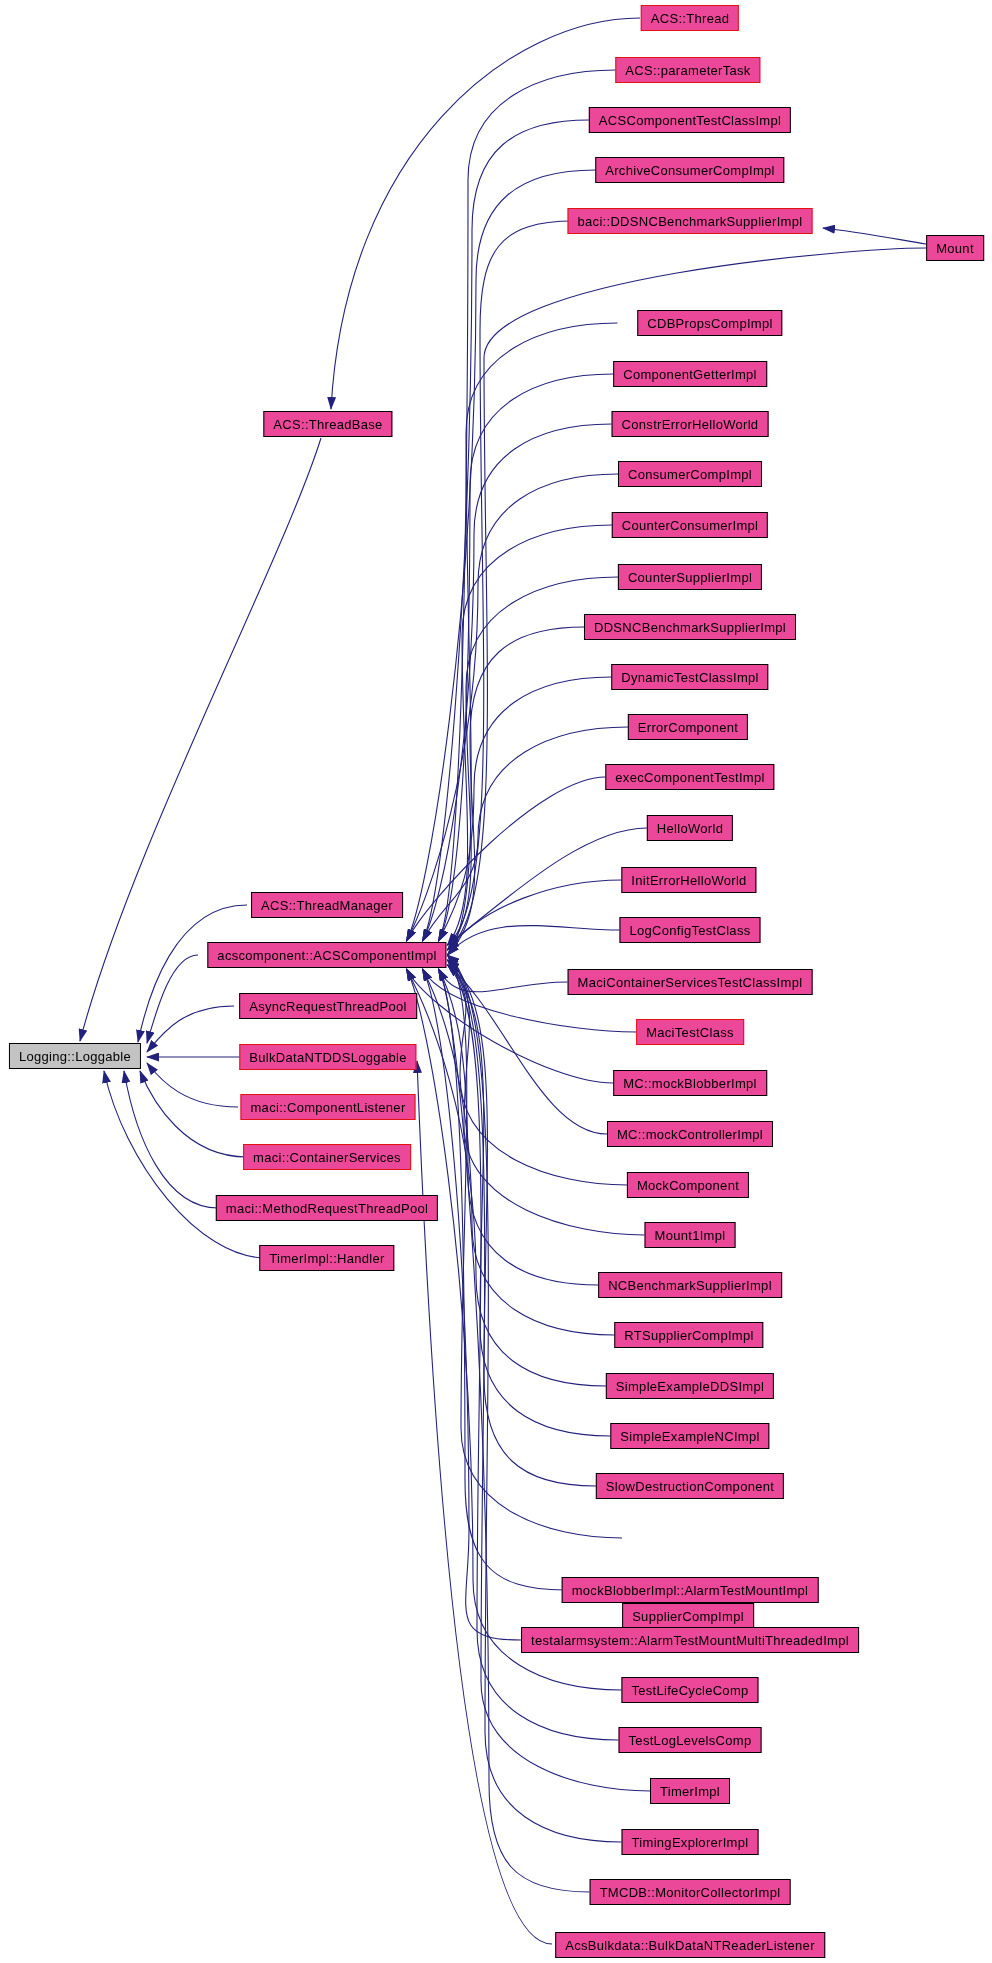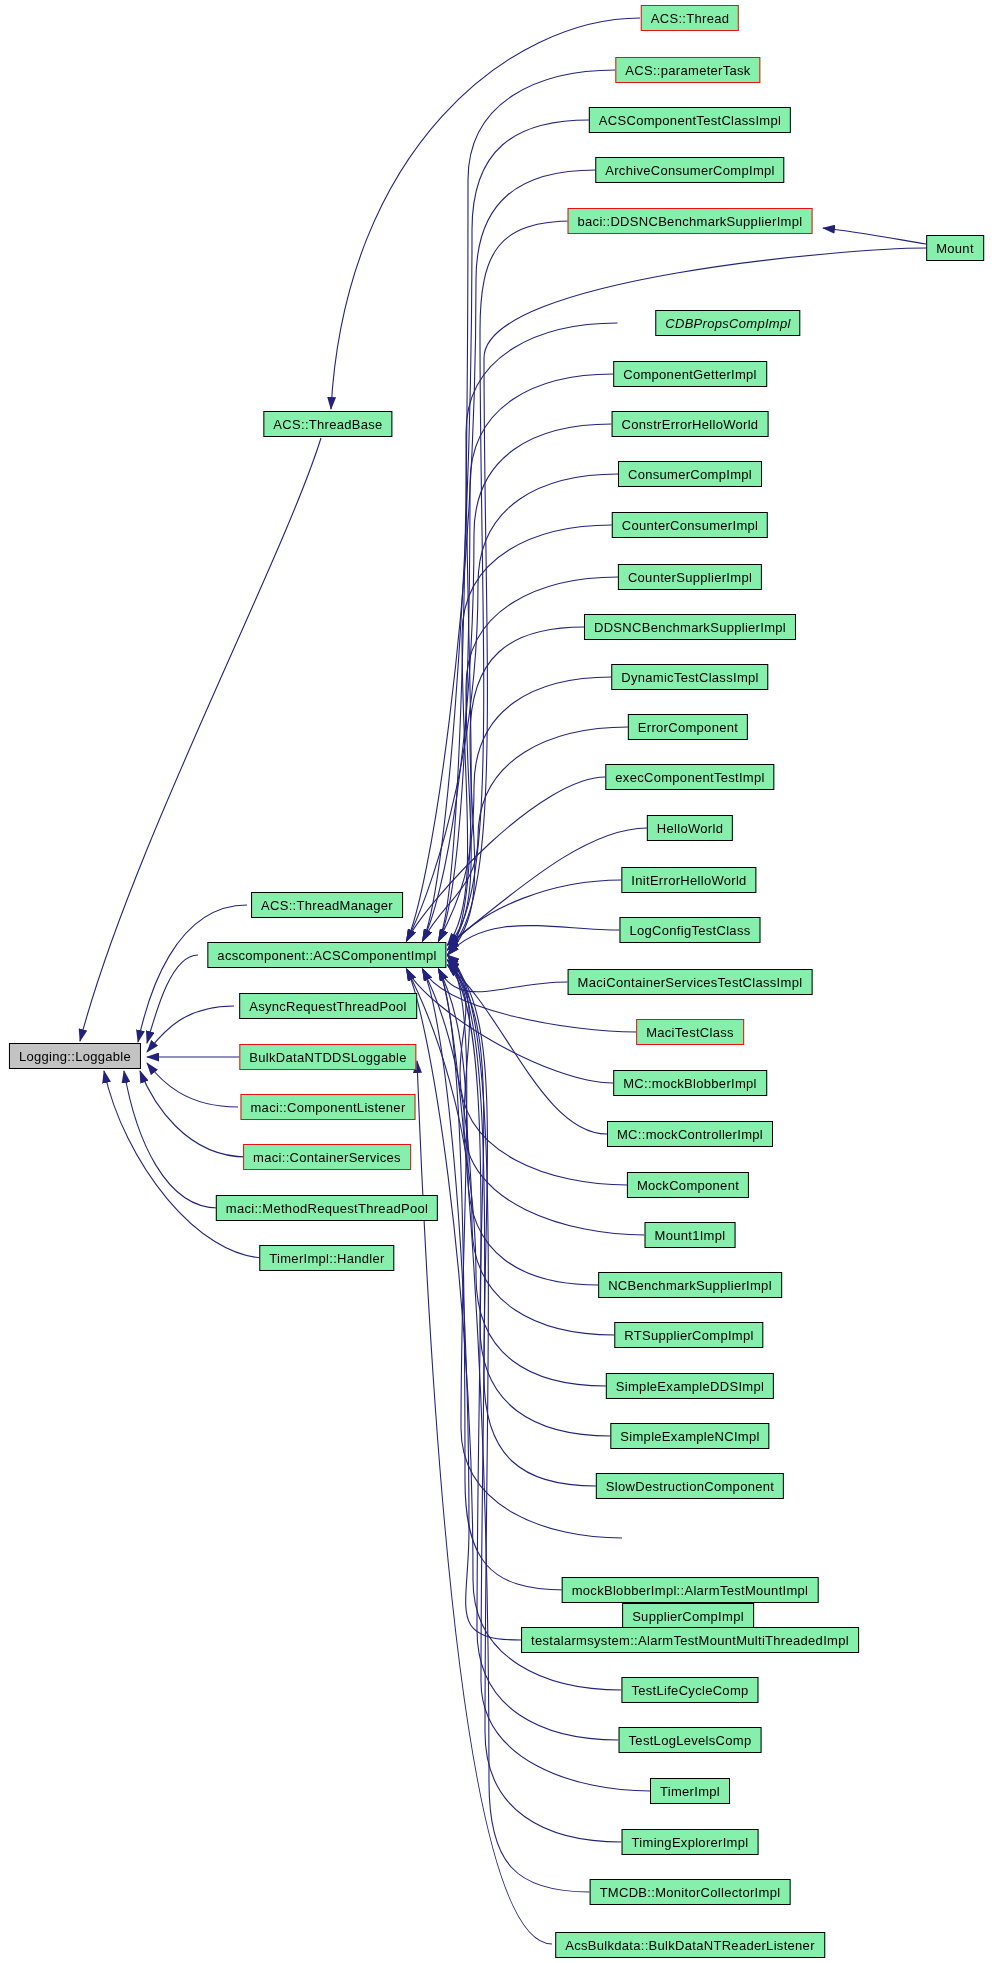--- a/index.html
+++ b/index.html
@@ -1,20 +1,20 @@
 <!DOCTYPE html>
 <html style="--bg: #ffffff; --border: #000000; --red: #e61212; --rootfill: #c3c3c3; --text: #000000;"><head>
 <meta charset="utf-8">
 <style>
   html,body{margin:0;padding:0;background:#fff;}
   .canvas{position:relative;width:992px;height:1963px;background:var(--bg,#fff);overflow:hidden;
           font-family:"Liberation Sans",sans-serif;}
   #edges{position:absolute;left:0;top:0;z-index:0;}
   #nodes{position:absolute;left:0;top:0;width:100%;height:100%;z-index:1;}
-  .node{position:absolute;transform:translate(-50%,-50%);background:#86efac;
+  .node{position:absolute;transform:translate(-50%,-50%);background:#ec4899;
         border:1.5px solid var(--border,#000);color:var(--text,#000);
         font-size:13px;line-height:15px;letter-spacing:.3px;
         padding:5px 9px 4px;white-space:nowrap;text-align:center;box-sizing:border-box;}
   .node.red{border:1.8px solid var(--red,#ee1100);}
   .node.root{background:var(--rootfill,#c3c3c3);border:1.7px solid var(--border,#000);}
 </style>
 </head>
 <body>
 
 <div class="canvas">
@@ -84,21 +84,21 @@
       <div class="node red" style="left: 328px; top: 1107px;">maci::ComponentListener</div>
       <div class="node red" style="left: 327px; top: 1157px;">maci::ContainerServices</div>
       <div class="node" style="left: 327px; top: 1208px;">maci::MethodRequestThreadPool</div>
       <div class="node" style="left: 327px; top: 1258px;">TimerImpl::Handler</div>
       <div class="node red" style="left: 690px; top: 18px;">ACS::Thread</div>
       <div class="node red" style="left: 688px; top: 70px;">ACS::parameterTask</div>
       <div class="node" style="left: 690px; top: 120px;">ACSComponentTestClassImpl</div>
       <div class="node" style="left: 690px; top: 170px;">ArchiveConsumerCompImpl</div>
       <div class="node red" style="left: 690px; top: 221px;">baci::DDSNCBenchmarkSupplierImpl</div>
       <div class="node" style="left: 955px; top: 248px;">Mount</div>
-      <div class="node" style="left: 728px; top: 323px; font-style: italic;">CDBPropsCompImpl</div>
+      <div class="node" style="left: 710px; top: 323px;">CDBPropsCompImpl</div>
       <div class="node" style="left: 690px; top: 374px;">ComponentGetterImpl</div>
       <div class="node" style="left: 690px; top: 424px;">ConstrErrorHelloWorld</div>
       <div class="node" style="left: 690px; top: 474px;">ConsumerCompImpl</div>
       <div class="node" style="left: 690px; top: 525px;">CounterConsumerImpl</div>
       <div class="node" style="left: 690px; top: 577px;">CounterSupplierImpl</div>
       <div class="node" style="left: 690px; top: 627px;">DDSNCBenchmarkSupplierImpl</div>
       <div class="node" style="left: 690px; top: 677px;">DynamicTestClassImpl</div>
       <div class="node" style="left: 688px; top: 727px;">ErrorComponent</div>
       <div class="node" style="left: 690px; top: 777px;">execComponentTestImpl</div>
       <div class="node" style="left: 690px; top: 828px; text-align: right;">HelloWorld</div>

